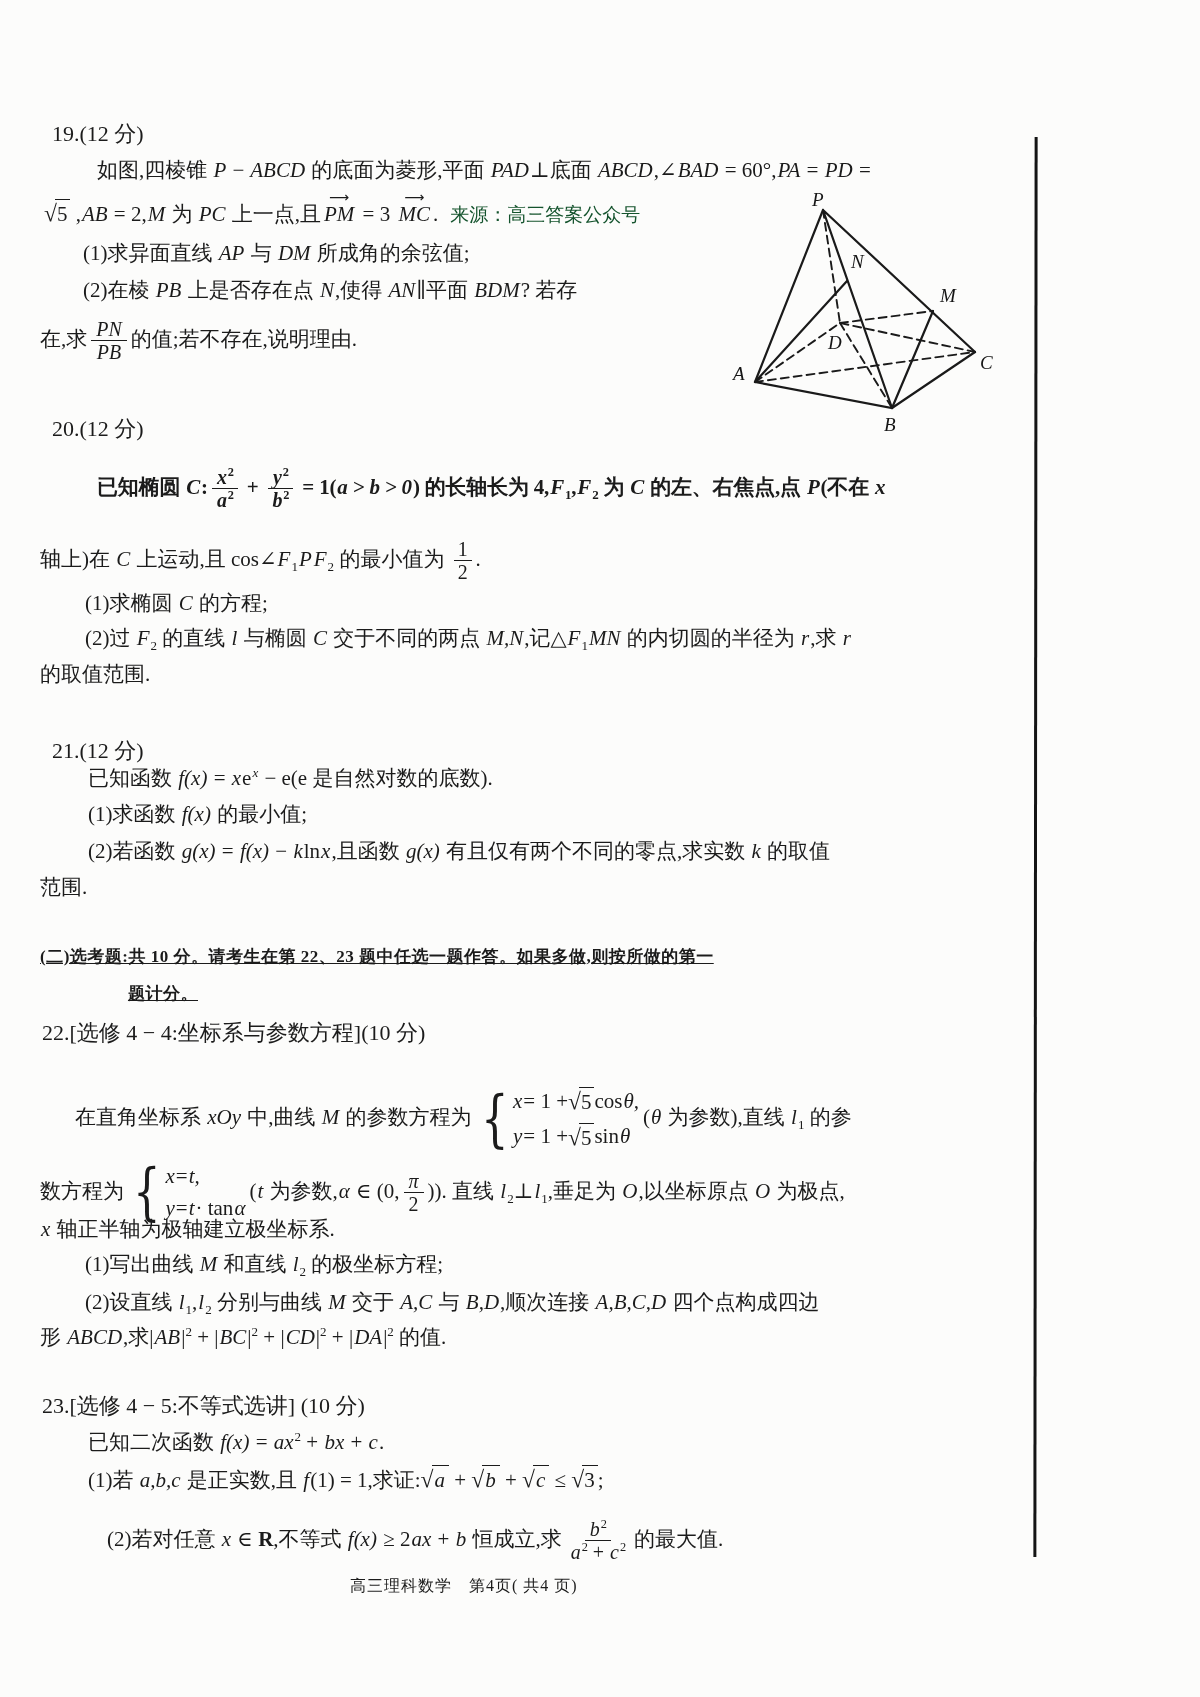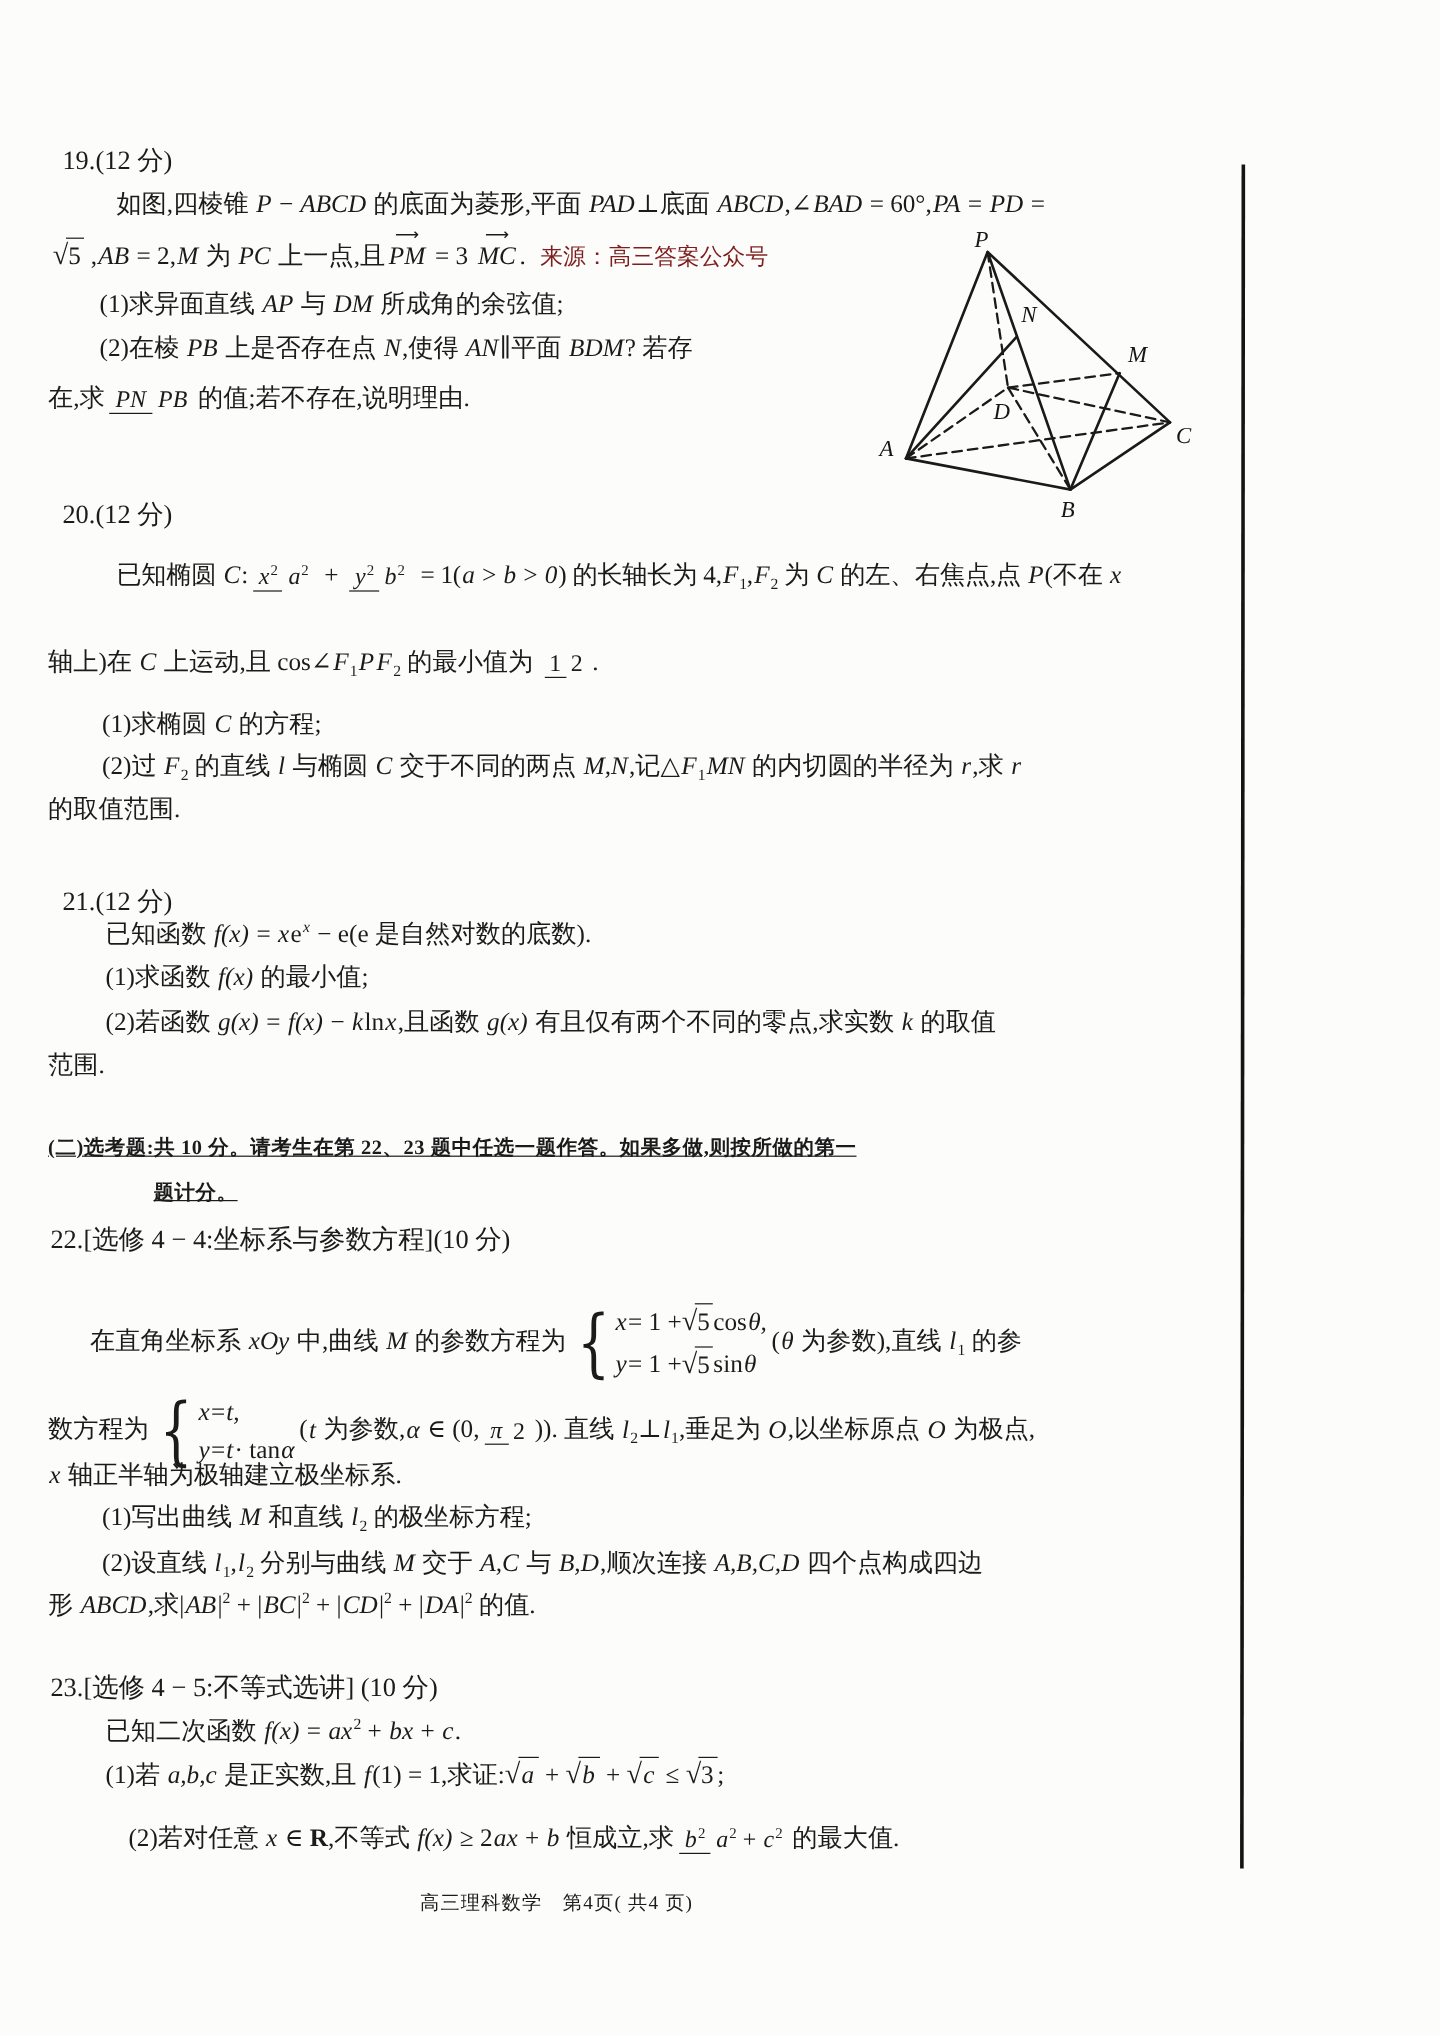--- a/index.html
+++ b/index.html
@@ -3,38 +3,38 @@
 <meta charset="utf-8">
 <style>
   html,body{margin:0;padding:0;background:#e8e8e8;}
   .page{position:relative;width:1200px;height:1697px;background:#fcfcfb;
         font-family:"Liberation Serif","DejaVu Serif",serif;color:#1b1b1b;overflow:hidden;}
   .ln{position:absolute;white-space:nowrap;font-size:21px;line-height:1.3;}
   .ln i{font-style:italic;padding:0 1px;}
   .hd{font-size:22px;}
   sup{font-size:0.62em;line-height:0;}
   sub{font-size:0.62em;line-height:0;}
-  .fr{display:inline-flex;flex-direction:row;align-items:center;vertical-align:middle;
+  .fr{display:inline-flex;flex-direction:column;align-items:center;vertical-align:middle;
       margin:0 4px;line-height:1.12;font-size:0.95em;}
   .fr .n{border-bottom:1.6px solid #1b1b1b;padding:0 4px;}
   .fr .d{padding:0 4px;}
   .sq{display:inline-block;white-space:nowrap;}
   .sq .sg{font-size:1.12em;}
   .sq .bd{display:inline-block;border-top:1.7px solid #1b1b1b;padding:1px 3px 0 2px;margin-left:-2px;}
   .vc{position:relative;display:inline-block;font-style:italic;margin:0 3px;}
   .vc::before{content:"⟶";position:absolute;top:-13px;left:50%;transform:translateX(-50%);
       font-style:normal;font-size:14px;font-family:"DejaVu Sans",sans-serif;}
   .cs{display:inline-flex;align-items:center;vertical-align:middle;margin:0 3px;}
   .cs .br{font-family:"DejaVu Serif",serif;font-size:62px;font-weight:400;line-height:0.95;
       transform:scaleX(0.7);margin-right:-2px;}
   .cs .rw{display:flex;flex-direction:column;row-gap:5px;}
   .cs .r{display:flex;align-items:center;white-space:nowrap;}
   .bold{font-weight:700;}
   .sec{font-size:17px;letter-spacing:0.5px;text-decoration:underline;}
-  .wm{color:#7f1d1d;font-size:19px;margin-left:12px;font-family:"Liberation Sans",sans-serif;}
+  .wm{color:#14532d;font-size:19px;margin-left:12px;font-family:"Liberation Sans",sans-serif;}
   .vrule{position:absolute;left:1034px;top:137px;width:2.5px;height:1420px;background:#141414;
       transform:rotate(0.05deg);}
   .fig{position:absolute;left:730px;top:190px;width:270px;height:245px;}
   .fig text{font-style:italic;font-size:19px;font-family:"Liberation Serif","DejaVu Serif",serif;fill:#161616;}
   .footer{position:absolute;left:350px;top:1576px;font-size:16px;letter-spacing:1px;}
 </style>
 </head>
 <body>
 
 <div class="page">
@@ -74,21 +74,21 @@
     <text x="851" y="268">N</text>
     <text x="940" y="302">M</text>
     <text x="828" y="349">D</text>
     <text x="733" y="380">A</text>
     <text x="884" y="431">B</text>
     <text x="980" y="369">C</text>
   </svg>
 
   <div class="ln hd" style="left:52px;top:415px;"><span>20.(12 分)</span></div>
 
-  <div class="ln" style="left:97px;top:466px;letter-spacing:-0.2px;"><span>已知椭圆 </span><i>C</i><span>:</span><span class="fr">
+  <div class="ln" style="left:97px;top:466px;letter-spacing:-0.2px;font-weight:bold;"><span>已知椭圆 </span><i>C</i><span>:</span><span class="fr">
         <span class="n"><i>x</i><sup>2</sup></span>
         <span class="d"><i>a</i><sup>2</sup></span>
       </span><span> + </span><span class="fr">
         <span class="n"><i>y</i><sup>2</sup></span>
         <span class="d"><i>b</i><sup>2</sup></span>
       </span><span> = 1(</span><i>a &gt; b &gt; 0</i><span>) 的长轴长为 4,</span><i>F</i><sub>1</sub><span>,</span><i>F</i><sub>2</sub><span> 为 </span><i>C</i><span> 的左、右焦点,点 </span><i>P</i><span>(不在 </span><i>x</i></div>
 
   <div class="ln" style="left:40px;top:538px;"><span>轴上)在 </span><i>C</i><span> 上运动,且 cos∠</span><i>F</i><sub>1</sub><i>P</i><i>F</i><sub>2</sub><span> 的最小值为 </span><span class="fr">
         <span class="n">1</span>
         <span class="d">2</span>

